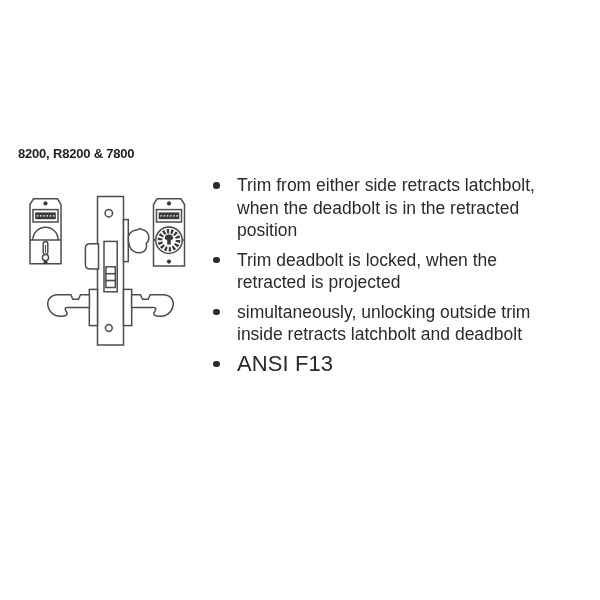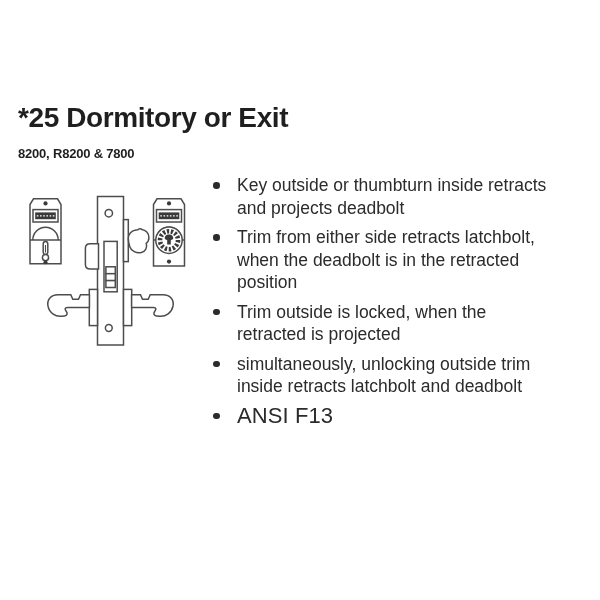--- a/index.html
+++ b/index.html
@@ -38,21 +38,20 @@
   }
   .bullets .txt{flex:1;}
   .bullets .txt span{display:block;}
   .bullets li.ansi .txt{font-weight:normal;font-size:22px;letter-spacing:0.1px;}
 </style>
 </head>
 <body>
 
 <div class="page">
 
-  <div class="title">*25 Dormitory or Exit</div>
   <div class="subtitle">8200, R8200 &amp; 7800</div>
 
   <svg class="diagram" viewBox="0 184 215 172" xmlns="http://www.w3.org/2000/svg">
 
     <g>
       <path d="M30,204.5 L33.5,198.8 L57.5,198.8 L61,204.5 L61,263.8 L30,263.8 Z"></path>
       <circle class="dk" cx="45.5" cy="203.4" r="2.1"></circle>
       <rect x="33" y="209.6" width="25" height="12.4"></rect>
       <rect class="dk" x="35.2" y="212.4" width="20.6" height="6.8"></rect>
       <line class="wdash" x1="36.8" y1="215.8" x2="54.4" y2="215.8"></line>
@@ -96,36 +95,29 @@
     <g>
       <path d="M89.4,294.8 L80.5,294.8 L78.5,299.3 L72.8,299.3 L70.8,294.8 L58,294.8 C50.5,294.8 46.8,300.2 48,306.2 C49.2,312.6 55.2,316.8 61.5,316.2 L64.5,316 C67.3,315.8 67.8,313.2 66.2,311.2 C64.8,309.4 64.4,307.6 67.5,307.6 L89.4,307.6 Z"></path>
       <path d="M131.6,294.8 L140.5,294.8 L142.5,299.3 L148.2,299.3 L150.2,294.8 L163,294.8 C170.5,294.8 174.2,300.2 173,306.2 C171.8,312.6 165.8,316.8 159.5,316.2 L156.5,316 C153.7,315.8 153.2,313.2 154.8,311.2 C156.2,309.4 156.6,307.6 153.5,307.6 L131.6,307.6 Z"></path>
     </g>
   </svg>
 
   <ul class="bullets">
     <li>
       <span class="dot"></span>
       <span class="txt">
-        <span>Key outside or thumbturn inside retracts</span>
-        <span>and projects deadbolt</span>
-      </span>
-    </li>
-    <li>
-      <span class="dot"></span>
-      <span class="txt">
         <span>Trim from either side retracts latchbolt,</span>
         <span>when the deadbolt is in the retracted</span>
         <span>position</span>
       </span>
     </li>
     <li>
       <span class="dot"></span>
       <span class="txt">
-        <span>Trim outside is locked, when the</span>
+        <span>Trim deadbolt is locked, when the</span>
         <span>retracted is projected</span>
       </span>
     </li>
     <li>
       <span class="dot"></span>
       <span class="txt">
         <span>simultaneously, unlocking outside trim</span>
         <span>inside retracts latchbolt and deadbolt</span>
       </span>
     </li>

